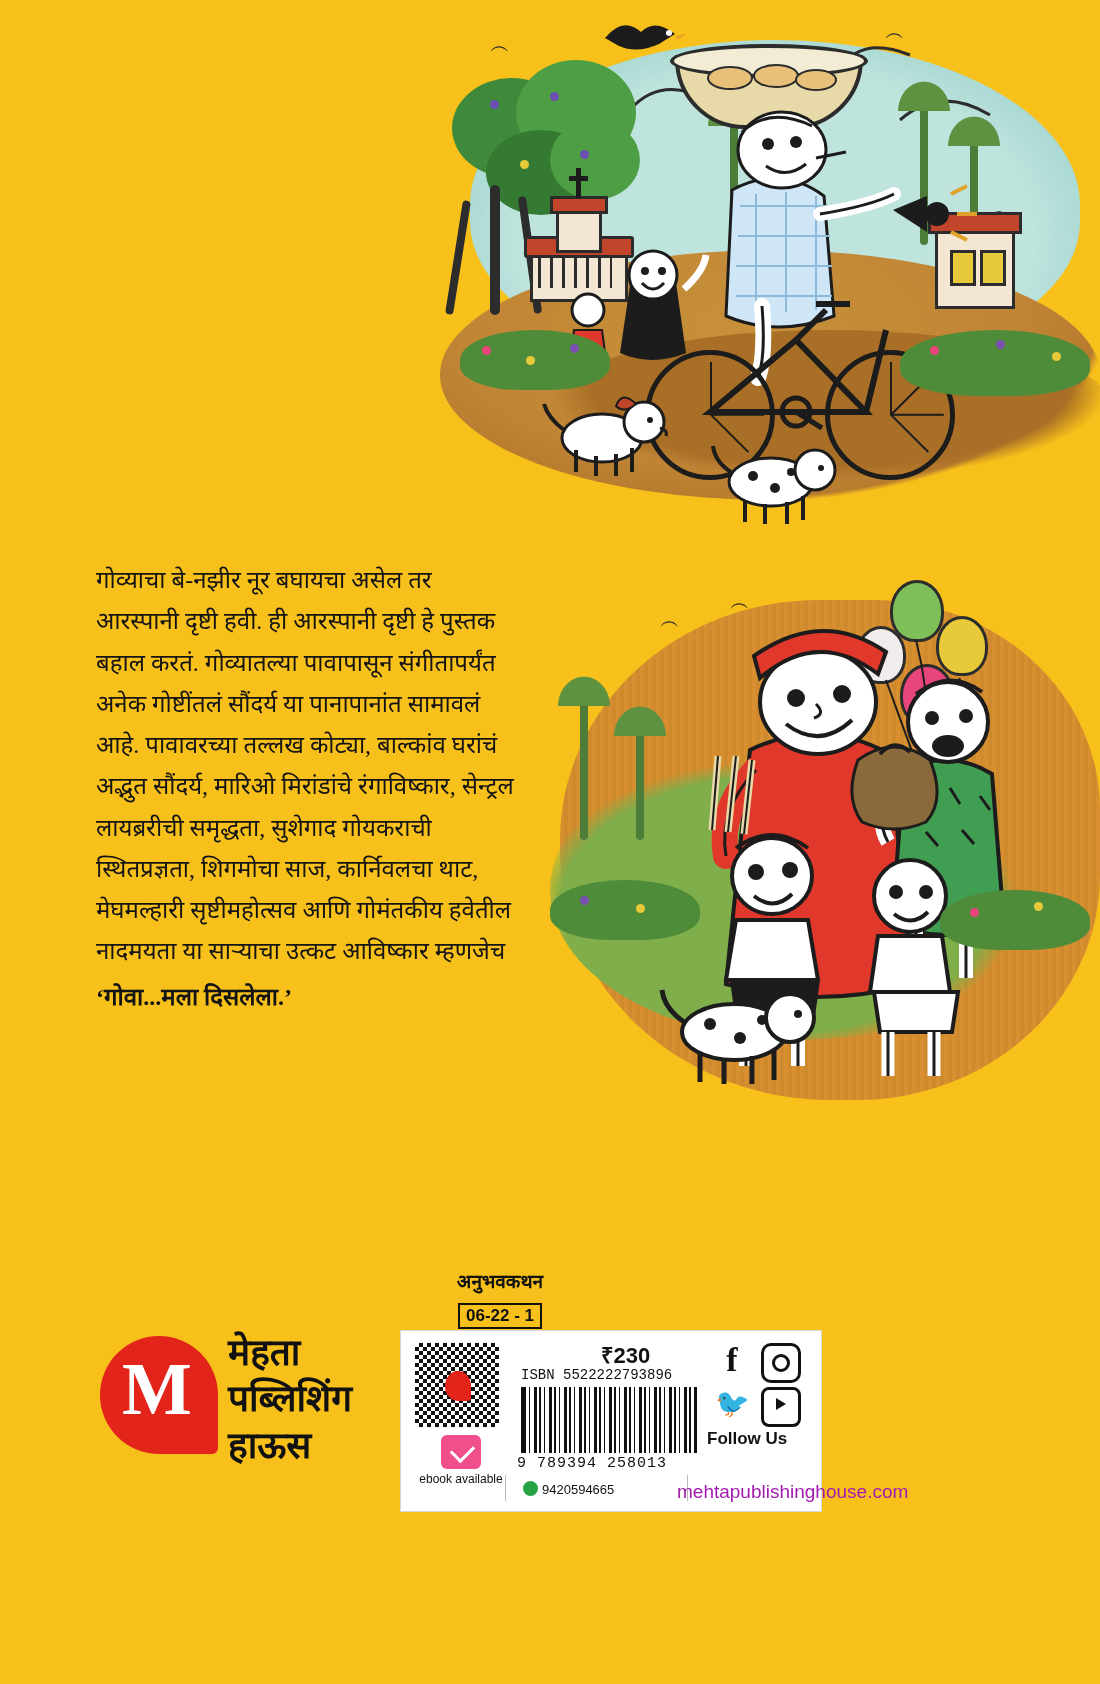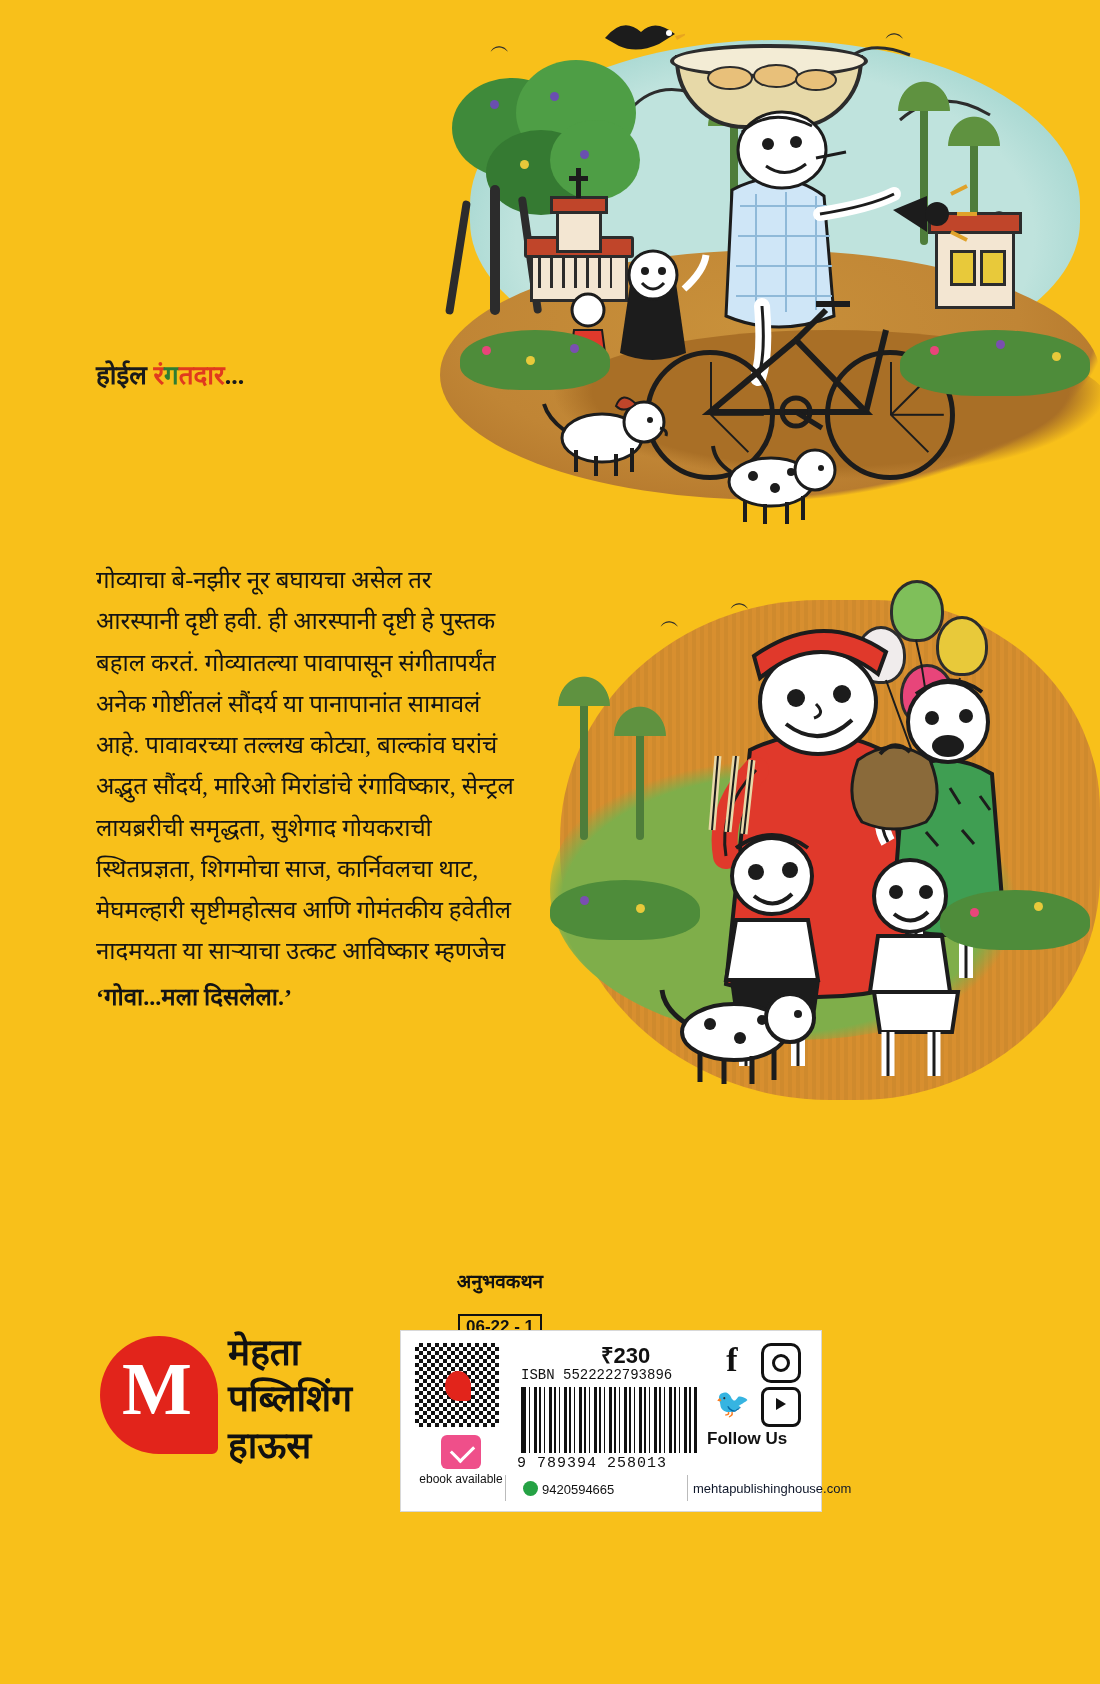--- a/index.html
+++ b/index.html
@@ -71,21 +71,21 @@
   .blurb{
     position:absolute;left:96px;top:560px;width:420px;
     font-size:24px;line-height:1.72;color:#141414;
     font-family:"Liberation Serif", serif;
   }
   .blurb .last{font-weight:bold;display:block;margin-top:4px;}
 
   
   .cat-wrap{position:absolute;left:410px;top:1268px;width:180px;text-align:center;}
   .cat-name{font-family:"Liberation Serif", serif;font-weight:bold;font-size:19px;color:#111;}
-  .cat-code{display:inline-block;margin-top:20px;padding:1px 6px;border:2px solid #111;
+  .cat-code{display:inline-block;margin-top:9px;padding:1px 6px;border:2px solid #111;
     font-family:"Liberation Sans", sans-serif;font-size:17px;font-weight:bold;color:#111;background:#f8c01a;}
 
   .logo{position:absolute;left:100px;top:1330px;width:300px;height:180px;}
   .logo .drop{
     position:absolute;left:0;top:6px;width:118px;height:118px;background:#e2241b;
     border-radius:50% 50% 6px 50%;transform:rotate(0deg);
   }
   .logo .m{
     position:absolute;left:22px;top:30px;width:76px;height:62px;color:#fff;
     font-family:"Liberation Serif", serif;font-weight:bold;font-size:74px;line-height:58px;
@@ -119,21 +119,21 @@
   .ig{border:3px solid #111;border-radius:10px;}
   .ig:after{content:"";position:absolute;left:8px;top:8px;width:12px;height:12px;border:3px solid #111;border-radius:50%;}
   .tw{color:#111;font-size:28px;line-height:34px;text-align:center;}
   .yt{border:3px solid #111;border-radius:8px;}
   .yt:after{content:"";position:absolute;left:12px;top:8px;border-left:10px solid #111;
     border-top:6px solid transparent;border-bottom:6px solid transparent;}
   .follow{position:absolute;left:306px;top:98px;font-size:17px;font-weight:bold;color:#111;}
   .contact{position:absolute;left:110px;top:150px;font-size:13px;color:#111;padding-left:12px;}
   .contact .wa{display:inline-block;width:15px;height:15px;background:#25a244;border-radius:50%;
     vertical-align:-2px;margin-right:4px;}
-  .site{position:absolute;left:292px;top:150px;font-size:13px;color:#0f172a;}
+  .site{position:absolute;left:276px;top:150px;font-size:19px;color:#a21caf;}
   .divider{position:absolute;top:144px;width:1px;height:26px;background:#bbb;}
 </style>
 </head>
 <body>
 
 <div class="page">
 
   <div class="art-top">
     <div class="hill"></div>
     <div class="ground"></div>
@@ -410,23 +410,20 @@
 
     <div class="bush" style="left:10px;top:320px;width:150px;height:60px;background:#4e8c3a;"></div>
     <div class="flowerdot" style="left:40px;top:336px;background:#7a4fb0;"></div>
     <div class="flowerdot" style="left:96px;top:344px;background:#e8c93a;"></div>
     <div class="bush" style="left:400px;top:330px;width:150px;height:60px;background:#4e8c3a;"></div>
     <div class="flowerdot" style="left:430px;top:348px;background:#e8457a;"></div>
     <div class="flowerdot" style="left:494px;top:342px;background:#e8c93a;"></div>
   </div>
 
   <div class="tagline">
-    <div>
-      <span>होईल </span><span class="hl1">रं</span><span class="hl2">ग</span><span class="hl3">तदार</span><span>...</span>
-    </div>
   </div>
 
   <div class="blurb">
     <span>गोव्याचा बे-नझीर नूर बघायचा असेल तर आरस्पानी दृष्टी हवी. ही आरस्पानी दृष्टी हे पुस्तक बहाल करतं. गोव्यातल्या पावापासून संगीतापर्यंत अनेक गोष्टींतलं सौंदर्य या पानापानांत सामावलं आहे. पावावरच्या तल्लख कोट्या, बाल्कांव घरांचं अद्भुत सौंदर्य, मारिओ मिरांडांचे रंगाविष्कार, सेन्ट्रल लायब्ररीची समृद्धता, सुशेगाद गोयकराची स्थितप्रज्ञता, शिगमोचा साज, कार्निवलचा थाट, मेघमल्हारी सृष्टीमहोत्सव आणि गोमंतकीय हवेतील नादमयता या साऱ्याचा उत्कट आविष्कार म्हणजेच</span>
     <span class="last">‘गोवा...मला दिसलेला.’</span>
   </div>
 
   <div class="cat-wrap">
     <div class="cat-name">अनुभवकथन</div>
     <div class="cat-code">06-22 - 1</div>

